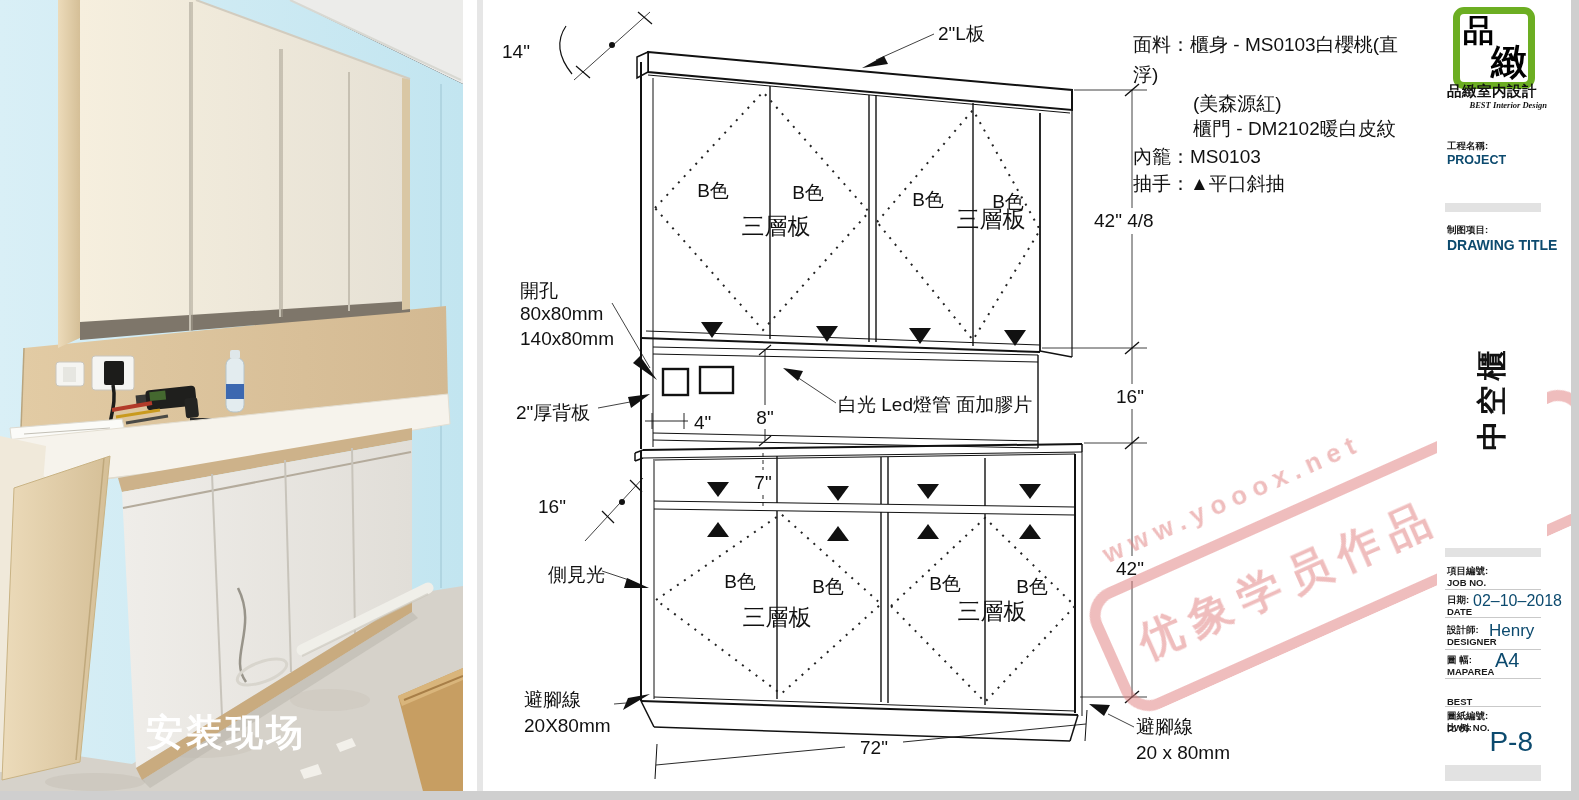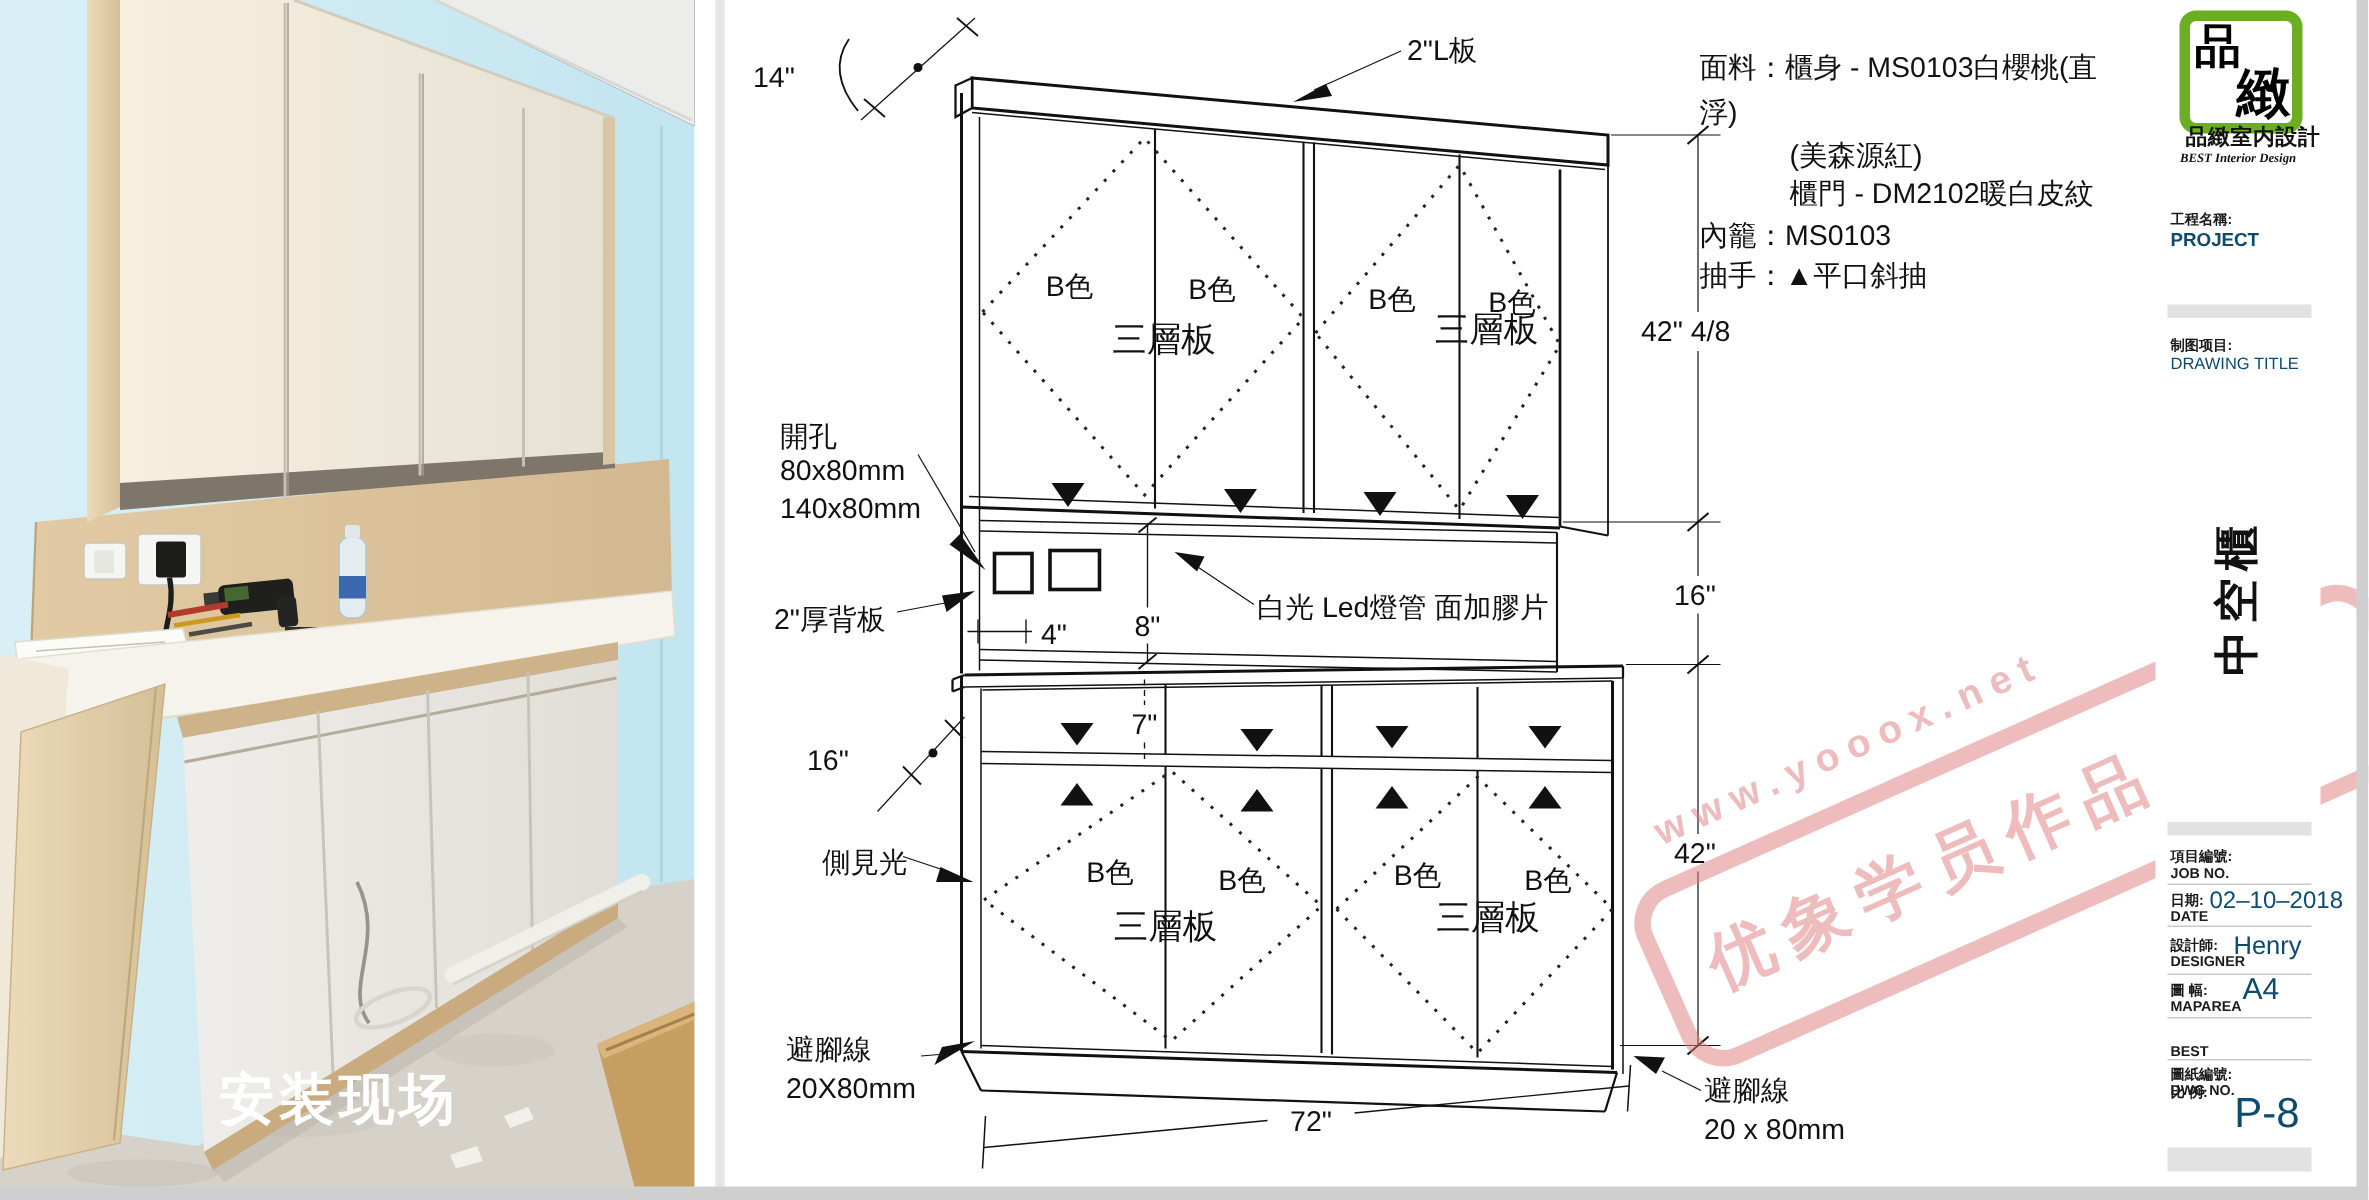--- a/index.html
+++ b/index.html
@@ -16,22 +16,22 @@
   #titleblock{left:1437px;top:0;width:110px;height:791px;background:#fff;}
   .tb-cn{position:absolute;left:10px;font-size:9.5px;font-weight:700;color:#1a1a1a;white-space:nowrap;}
   .tb-en{position:absolute;left:10px;font-size:9.5px;font-weight:700;color:#1a1a1a;white-space:nowrap;}
   .tb-rule{position:absolute;left:8px;width:96px;height:1px;background:#c9c9c9;}
   .tb-bar{position:absolute;left:8px;width:96px;background:#e2e2e2;}
   #logo-box{position:absolute;left:16px;top:7px;width:68px;height:68px;border:7px solid #6cae22;
             border-radius:11px;background:#fff;}
   #logo-box span{position:absolute;font-weight:700;font-family:"Liberation Serif",serif;color:#000;}
   #logo-char1{left:3px;top:-4px;font-size:31px;}
   #logo-char2{right:1px;bottom:-5px;font-size:36px;}
-  #tb-company{position:absolute;left:0;top:82px;width:110px;text-align:right;font-size:14.5px;font-weight:700;letter-spacing:0.5px;}
-  #tb-tagline{position:absolute;left:0;top:100px;width:110px;text-align:center;font-size:8.5px;font-style:italic;
+  #tb-company{position:absolute;left:0;top:82px;width:110px;text-align:center;font-size:14.5px;font-weight:700;letter-spacing:0.5px;}
+  #tb-tagline{position:absolute;left:0;top:100px;width:110px;text-align:right;font-size:8.5px;font-style:italic;
               font-weight:700;font-family:"Liberation Serif",serif;}
   #tb-name-vert{position:absolute;left:55px;top:398px;transform:translate(-50%,-50%) rotate(-90deg);
                 font-size:30px;font-weight:700;letter-spacing:5px;white-space:nowrap;}
   .tb-val{position:absolute;white-space:nowrap;color:#0c4a6e;}
   
   #watermark{left:1080px;top:600px;width:540px;height:132px;transform:rotate(-24deg);
              transform-origin:0 0;color:#e07f7f;opacity:0.52;}
   #wm-box{position:absolute;left:0;top:0;width:540px;height:132px;border:11px solid currentColor;
           border-radius:30px;box-sizing:border-box;display:flex;align-items:center;gap:16px;padding-left:26px;}
   #wm-url{position:absolute;left:40px;top:-46px;font-size:26px;font-weight:700;letter-spacing:7px;}
@@ -385,21 +385,21 @@
     </div>
     <div id="tb-company">品緻室内設計</div>
     <div id="tb-tagline">BEST Interior Design</div>
 
     <div class="tb-cn" style="top:140px">工程名稱:</div>
     <div class="tb-val" style="left:10px;top:153px;font-size:12.5px;font-weight:700">PROJECT</div>
 
     <div class="tb-bar" style="top:203px;height:9px"></div>
 
     <div class="tb-cn" style="top:224px">制图项目:</div>
-    <div class="tb-val" style="left:10px;top:237px;font-size:11px;font-weight:400">DRAWING TITLE</div>
+    <div class="tb-val" style="left:10px;top:237px;font-size:14px;font-weight:700">DRAWING TITLE</div>
 
     <div id="tb-name-vert">中空櫃</div>
 
     <div class="tb-bar" style="top:548px;height:9px"></div>
 
     <div class="tb-cn" style="top:565px">項目編號:</div>
     <div class="tb-en" style="top:577px">JOB NO.</div>
     <div class="tb-rule" style="top:589px"></div>
 
     <div class="tb-cn" style="top:594px">日期:</div>

